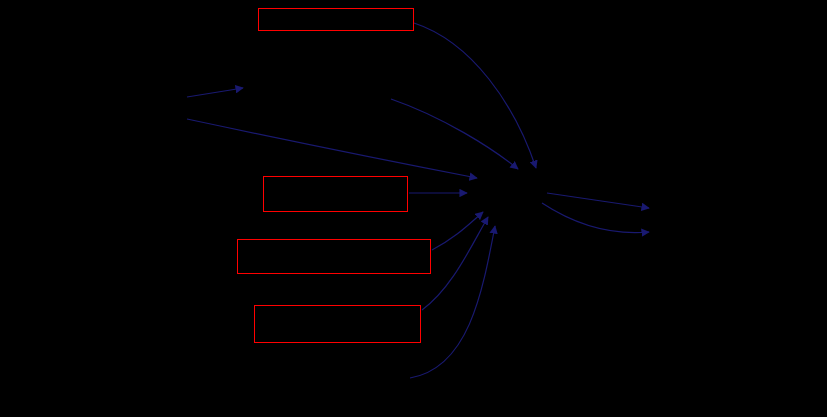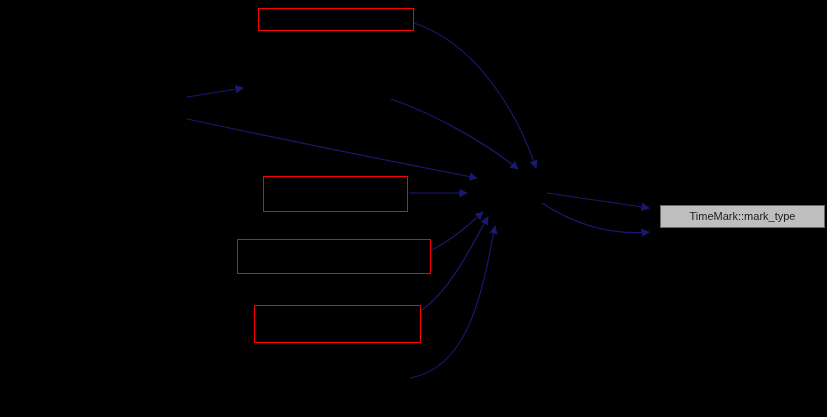--- a/index.html
+++ b/index.html
@@ -68,15 +68,14 @@
         <path d="M 410 378 C 468 368 482 295 495 226" class="edge" marker-end="url(#arrow)"></path>
         <path d="M 547 193 C 582 198 617 203 649 208" class="edge" marker-end="url(#arrow)"></path>
         <path d="M 542 203 C 580 228 615 235 649 232" class="edge" marker-end="url(#arrow)"></path>
       </g>
   </svg>
   <div class="node-layer">
       <div class="node" style="left: 258px; top: 8px; width: 156px; height: 23px; border-color: rgb(255, 0, 0); background: rgb(0, 0, 0); color: rgb(0, 0, 0);"></div>
       <div class="node" style="left: 263px; top: 176px; width: 145px; height: 36px; border-color: rgb(255, 0, 0); background: rgb(0, 0, 0); color: rgb(0, 0, 0);"></div>
       <div class="node" style="left: 237px; top: 239px; width: 194px; height: 35px; border-color: rgb(255, 0, 0); background: rgb(0, 0, 0); color: rgb(0, 0, 0);"></div>
       <div class="node" style="left: 254px; top: 305px; width: 167px; height: 38px; border-color: rgb(255, 0, 0); background: rgb(0, 0, 0); color: rgb(0, 0, 0);"></div>
-      <div class="node" style="left: 660px; top: 205px; width: 165px; height: 23px; border-color: rgb(106, 106, 106); background: rgb(191, 191, 191); color: rgb(26, 26, 26);">TimeMark::mark_type</div>
     </div>
 </div>
 
 </body></html>

